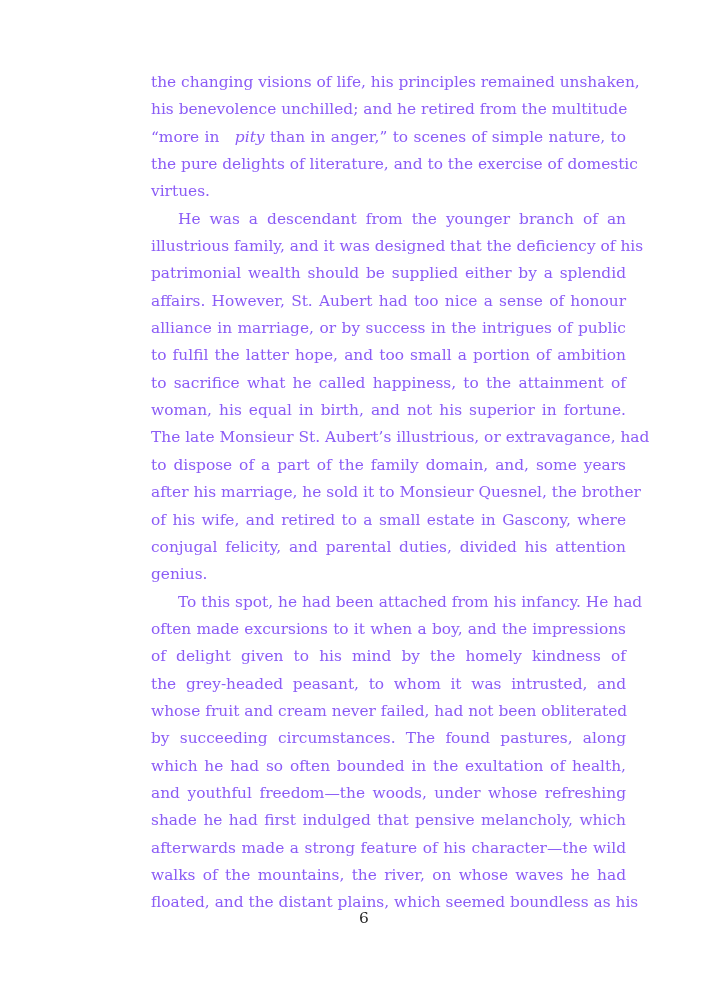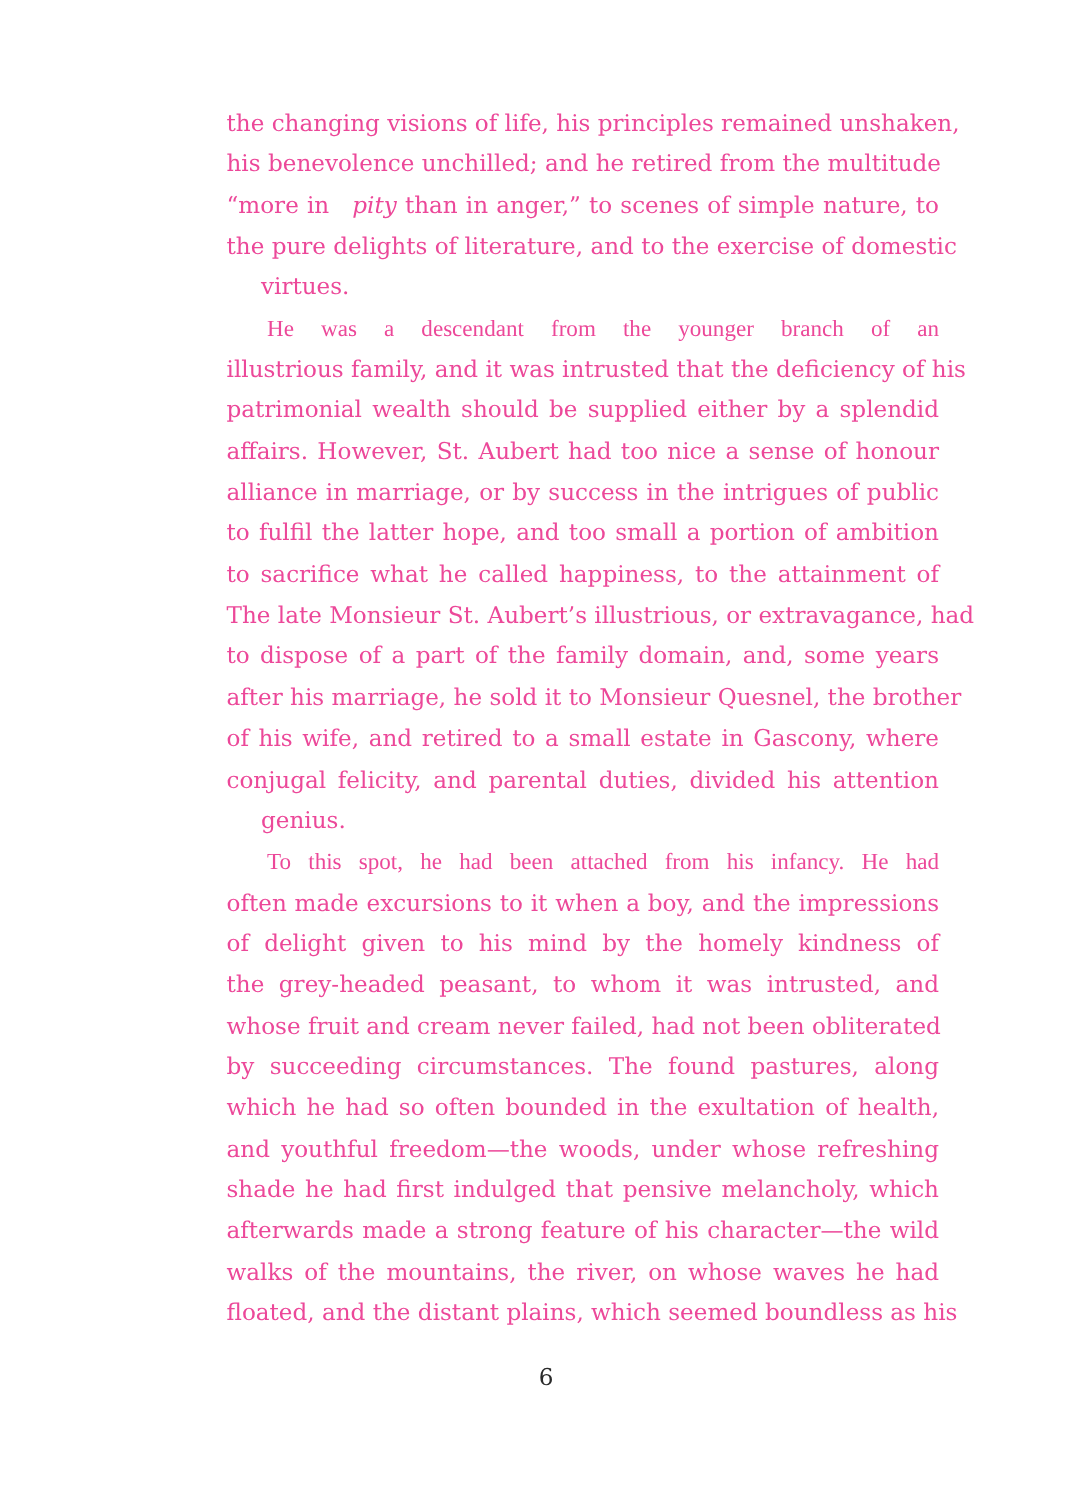--- a/index.html
+++ b/index.html
@@ -11,40 +11,38 @@
       width: 728px;
       height: 1000px;
       position: relative;
       overflow: hidden;
     }
     .page {
       position: absolute;
       left: 151px;
       top: 69px;
       width: 475px;
-      color: #ec4899;
+      color: #8b5cf6;
       font-family: "DejaVu Serif", "Liberation Serif", serif;
       font-size: 15.4px;
       line-height: 27.35px;
     }
     .line {
       display: block;
       white-space: nowrap;
       text-align: justify;
       text-align-last: justify;
       height: 27.35px;
       overflow: visible;
     }
     .line.last {
       text-align-last: left;
-      margin-left: 23px;
     }
     .line.indent {
       padding-left: 27px;
-      font-family: Liberation Serif, serif;
     }
     .page-number {
       position: absolute;
       left: 0;
       width: 728px;
       top: 909px;
       text-align: center;
       font-family: "DejaVu Serif", "Liberation Serif", serif;
       font-size: 15.4px;
       color: #2a2a2a;
@@ -58,26 +56,27 @@
   <div>
     <span class="line">the changing visions of life, his principles remained unshaken,</span>
     <span class="line">his benevolence unchilled; and he retired from the multitude</span>
     <span class="line"><span>“more in </span><em>pity</em><span> than in anger,” to scenes of simple nature, to</span></span>
     <span class="line">the pure delights of literature, and to the exercise of domestic</span>
     <span class="line last">virtues.</span>
   </div>
 
   <div>
     <span class="line indent">He was a descendant from the younger branch of an</span>
-    <span class="line">illustrious family, and it was intrusted that the deficiency of his</span>
+    <span class="line">illustrious family, and it was designed that the deficiency of his</span>
     <span class="line">patrimonial wealth should be supplied either by a splendid</span>
     <span class="line">affairs. However, St. Aubert had too nice a sense of honour</span>
     <span class="line">alliance in marriage, or by success in the intrigues of public</span>
     <span class="line">to fulfil the latter hope, and too small a portion of ambition</span>
     <span class="line">to sacrifice what he called happiness, to the attainment of</span>
+    <span class="line">woman, his equal in birth, and not his superior in fortune.</span>
     <span class="line">The late Monsieur St. Aubert’s illustrious, or extravagance, had</span>
     <span class="line">to dispose of a part of the family domain, and, some years</span>
     <span class="line">after his marriage, he sold it to Monsieur Quesnel, the brother</span>
     <span class="line">of his wife, and retired to a small estate in Gascony, where</span>
     <span class="line">conjugal felicity, and parental duties, divided his attention</span>
     <span class="line last">genius.</span>
   </div>
 
   <div>
     <span class="line indent">To this spot, he had been attached from his infancy. He had</span>

